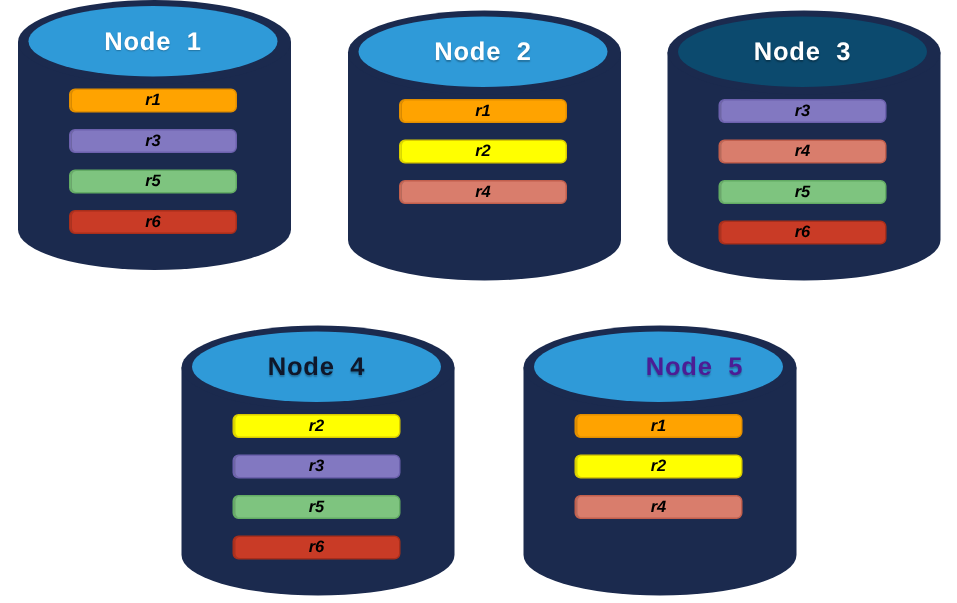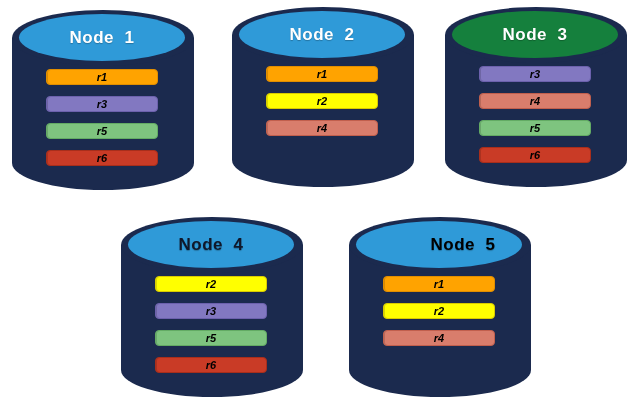--- a/index.html
+++ b/index.html
@@ -13,21 +13,21 @@
     width: 638px;
     height: 402px;
     background: #ffffff;
     overflow: hidden;
   }
   .node {
     position: absolute;
     width: 182px;
     height: 180px;
   }
-  .node-1 { left: 12px;  top: 10px; text-align: right; }
+  .node-1 { left: 12px;  top: 0; text-align: right; }
   .node-2 { left: 232px; top: 7px; }
   .node-3 { left: 445px; top: 7px; }
   .node-4 { left: 121px; top: 217px; }
   .node-5 { left: 349px; top: 217px; }
 
   
   .cyl-body {
     position: absolute;
     left: 0; right: 0;
     top: 28px; bottom: 0;
@@ -117,21 +117,21 @@
     <div class="bars">
         <div class="bar" style="background: rgb(255, 163, 0); border-color: rgb(225, 142, 0);">r1</div>
         <div class="bar" style="background: rgb(255, 255, 0); border-color: rgb(217, 203, 0);">r2</div>
         <div class="bar" style="background: rgb(217, 125, 108); border-color: rgb(193, 95, 77);">r4</div>
       </div>
   </div>
 
   <div class="node node-3">
     <div class="cyl-body" style="background: rgb(27, 42, 78);"></div>
     <div class="cyl-rim" style="background: rgb(27, 42, 78);"></div>
-    <div class="cyl-top" style="background: #15803d; align-items: center;">
+    <div class="cyl-top" style="background: #0c4a6e; align-items: center;">
       <span class="node-title" style="color: rgb(255, 255, 255);">Node  3</span>
     </div>
     <div class="bars">
         <div class="bar" style="background: rgb(130, 120, 193); border-color: rgb(108, 97, 173);">r3</div>
         <div class="bar" style="background: rgb(217, 125, 108); border-color: rgb(193, 95, 77);">r4</div>
         <div class="bar" style="background: rgb(126, 196, 127); border-color: rgb(99, 171, 100);">r5</div>
         <div class="bar" style="background: rgb(201, 59, 38); border-color: rgb(168, 46, 27);">r6</div>
       </div>
   </div>
 
@@ -146,21 +146,21 @@
         <div class="bar" style="background: rgb(130, 120, 193); border-color: rgb(108, 97, 173);">r3</div>
         <div class="bar" style="background: rgb(126, 196, 127); border-color: rgb(99, 171, 100);">r5</div>
         <div class="bar" style="background: rgb(201, 59, 38); border-color: rgb(168, 46, 27);">r6</div>
       </div>
   </div>
 
   <div class="node node-5">
     <div class="cyl-body" style="background: rgb(27, 42, 78);"></div>
     <div class="cyl-rim" style="background: rgb(27, 42, 78);"></div>
     <div class="cyl-top" style="background: rgb(47, 154, 216);">
-      <span class="node-title" style="color: #000000; margin-left: 48px;">Node  5</span>
+      <span class="node-title" style="color: #4c1d95; margin-left: 48px;">Node  5</span>
     </div>
     <div class="bars">
         <div class="bar" style="background: rgb(255, 163, 0); border-color: rgb(225, 142, 0);">r1</div>
         <div class="bar" style="background: rgb(255, 255, 0); border-color: rgb(217, 203, 0);">r2</div>
         <div class="bar" style="background: rgb(217, 125, 108); border-color: rgb(193, 95, 77);">r4</div>
       </div>
   </div>
 
 </div>
 

